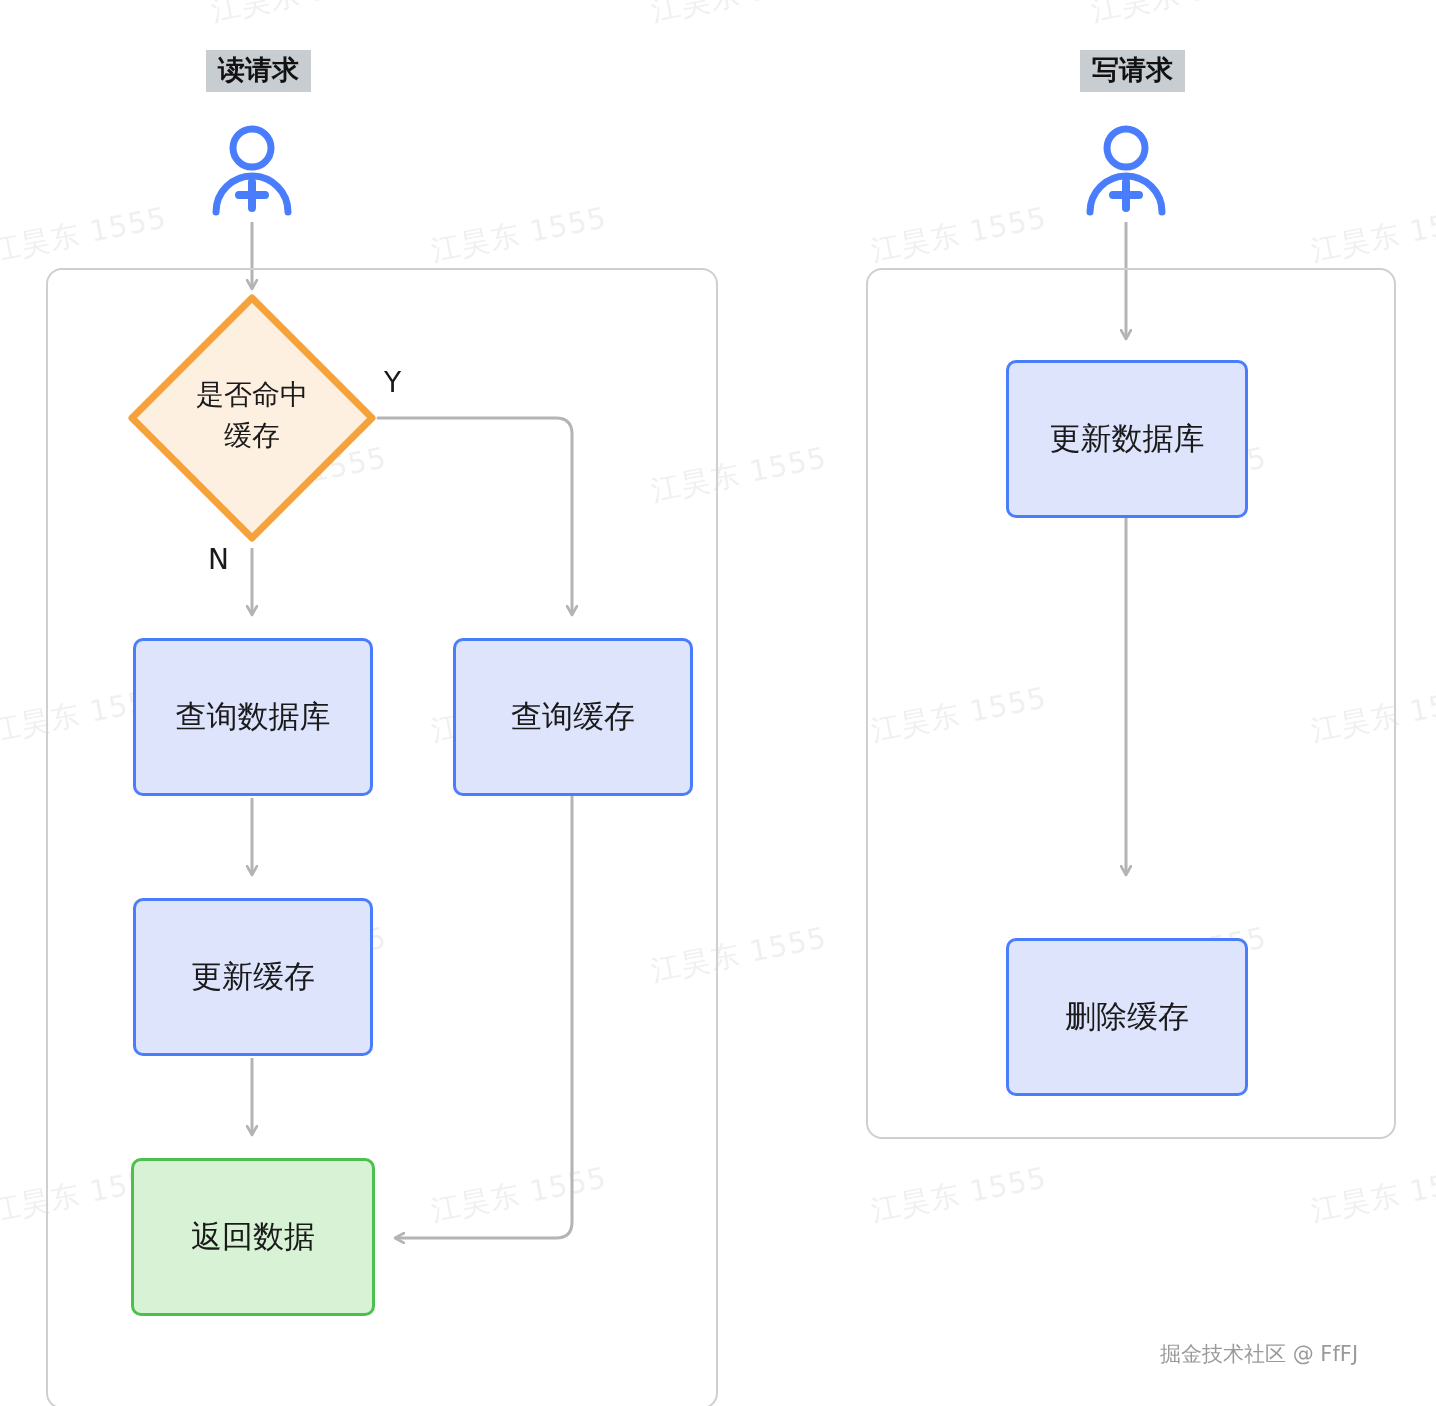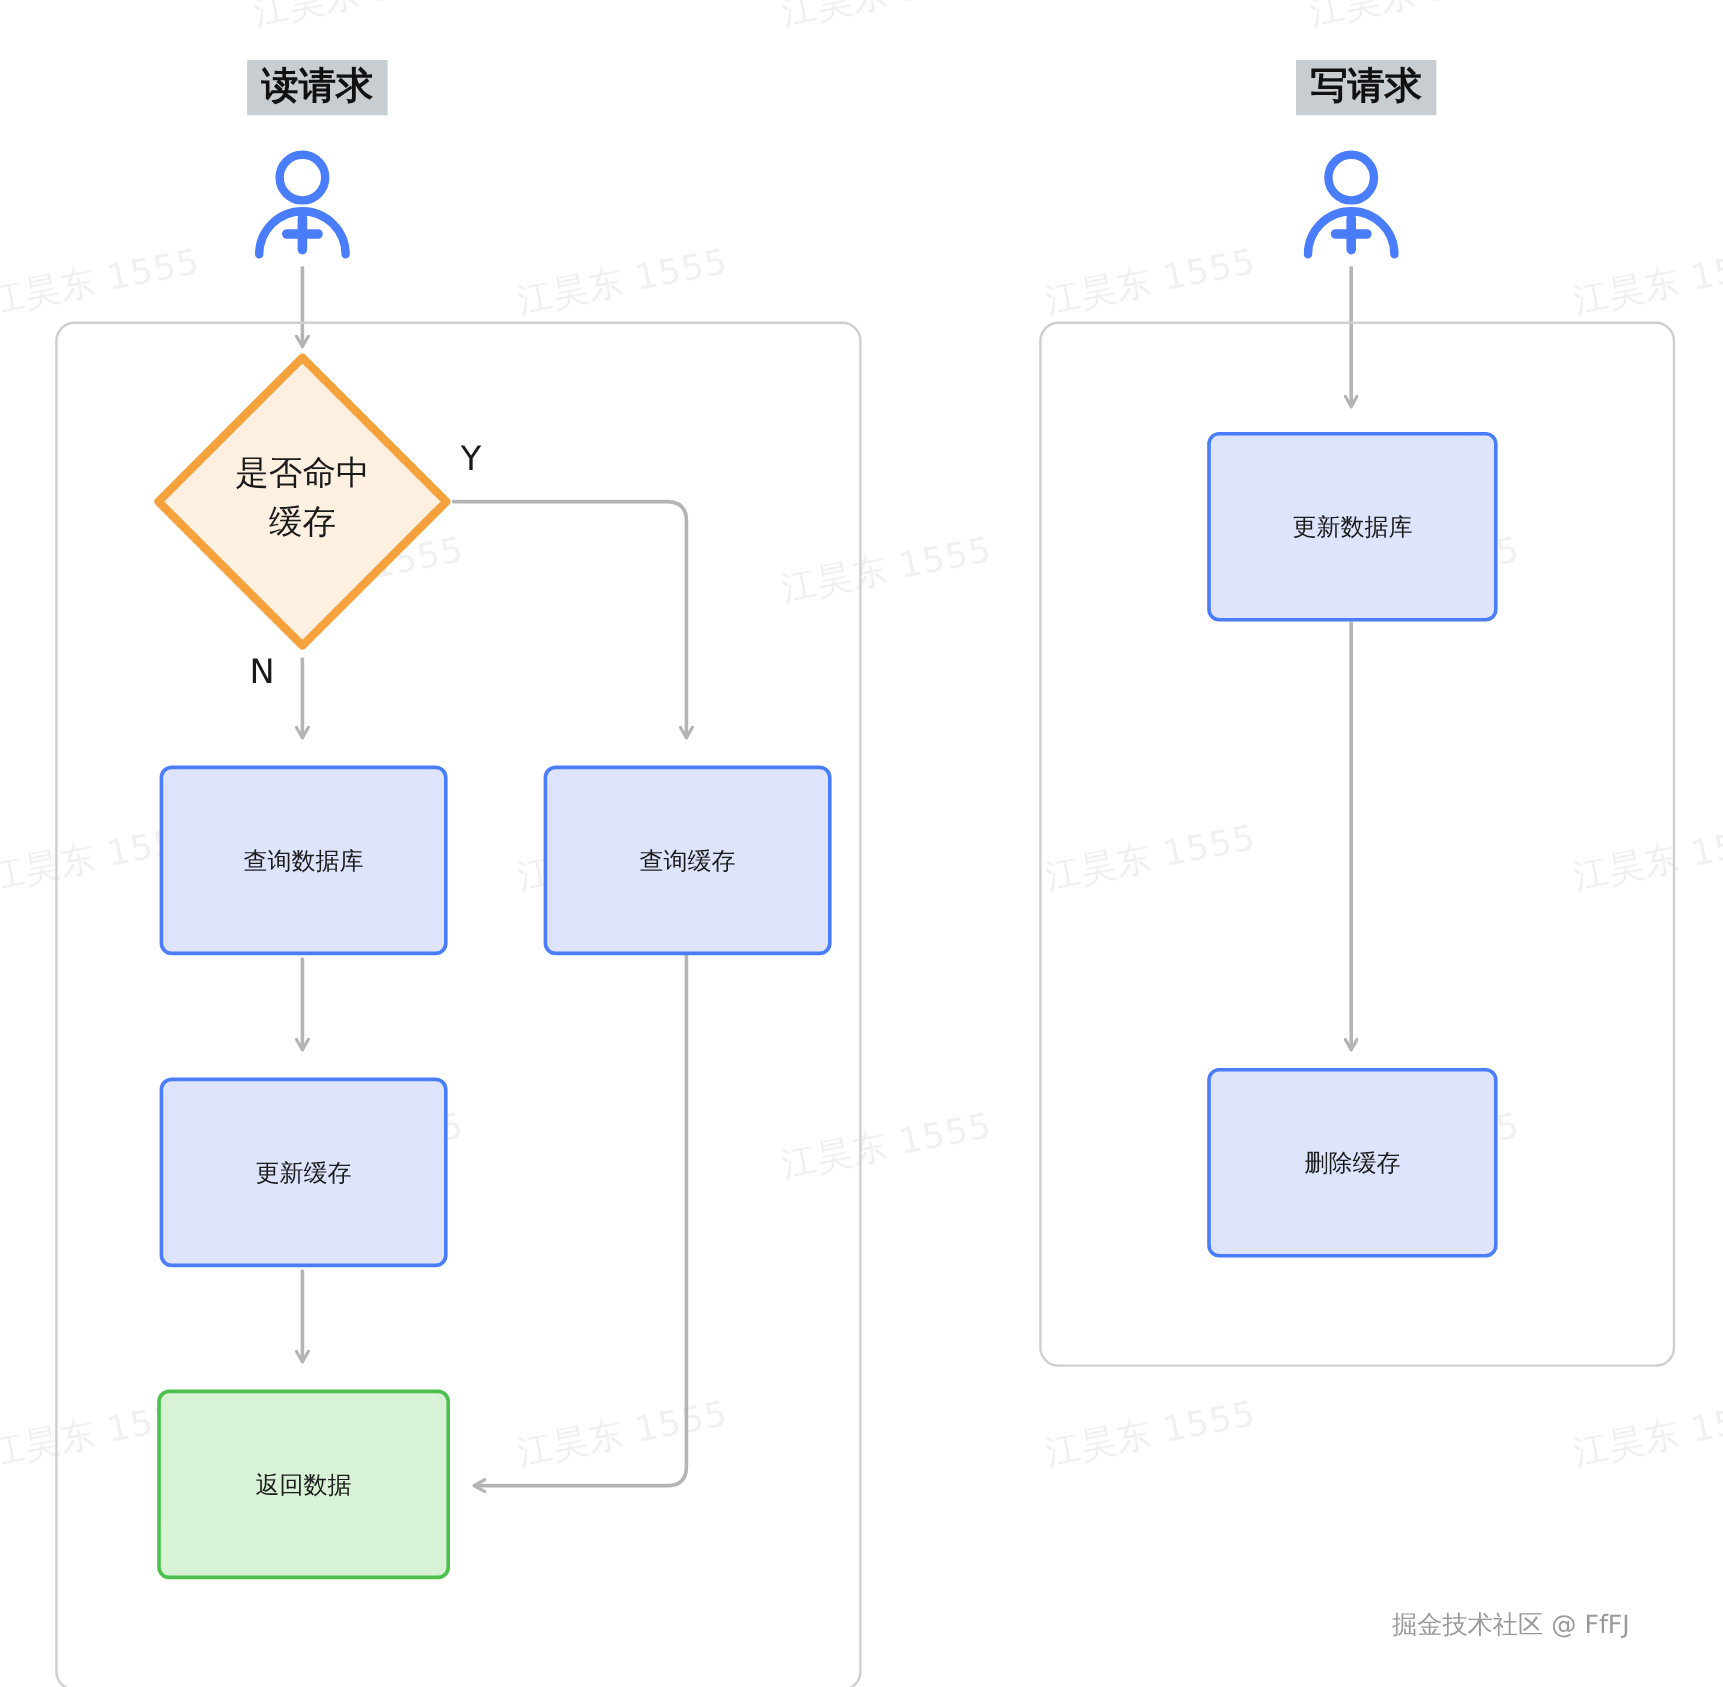--- a/index.html
+++ b/index.html
@@ -50,21 +50,21 @@
     border-radius: 16px;
     background: transparent;
     z-index: 1;
   }
 
   
   .title-chip {
     position: absolute;
     background: #c8cdd2;
     color: #111111;
-    font-size: 31px;
+    font-size: 27px;
     font-weight: bold;
     padding: 5px 12px 7px 12px;
     z-index: 4;
     white-space: nowrap;
     line-height: 1.1;
   }
 
   
   .actor {
     position: absolute;
@@ -73,21 +73,21 @@
 
   
   .node {
     position: absolute;
     z-index: 3;
     display: flex;
     align-items: center;
     justify-content: center;
     text-align: center;
     box-sizing: border-box;
-    font-size: 20px;
+    font-size: 31px;
     color: #1a1a1a;
     line-height: 1.35;
   }
   .node.process {
     border: 3px solid #4a7dfc;
     background: #dde4fc;
     border-radius: 10px;
   }
   .node.terminal {
     border: 3px solid #4cc04c;
@@ -225,17 +225,17 @@
   <div class="node process" style="left:453px; top:638px; width:240px; height:158px;">查询缓存</div>
 
   <div class="node process" style="left:133px; top:638px; width:240px; height:158px;">查询数据库</div>
 
   <div class="node process" style="left:133px; top:898px; width:240px; height:158px;">更新缓存</div>
 
   <div class="node terminal" style="left:131px; top:1158px; width:244px; height:158px;">返回数据</div>
 
   <div class="node process" style="left:1006px; top:360px; width:242px; height:158px;">更新数据库</div>
 
-  <div class="node process" style="left:1006px; top:890px; width:242px; height:158px;">删除缓存</div>
+  <div class="node process" style="left:1006px; top:938px; width:242px; height:158px;">删除缓存</div>
 
   <div class="credit" style="left:1160px; top:1340px;">掘金技术社区 @ FfFJ</div>
 
 </div>
 
 </body></html>

